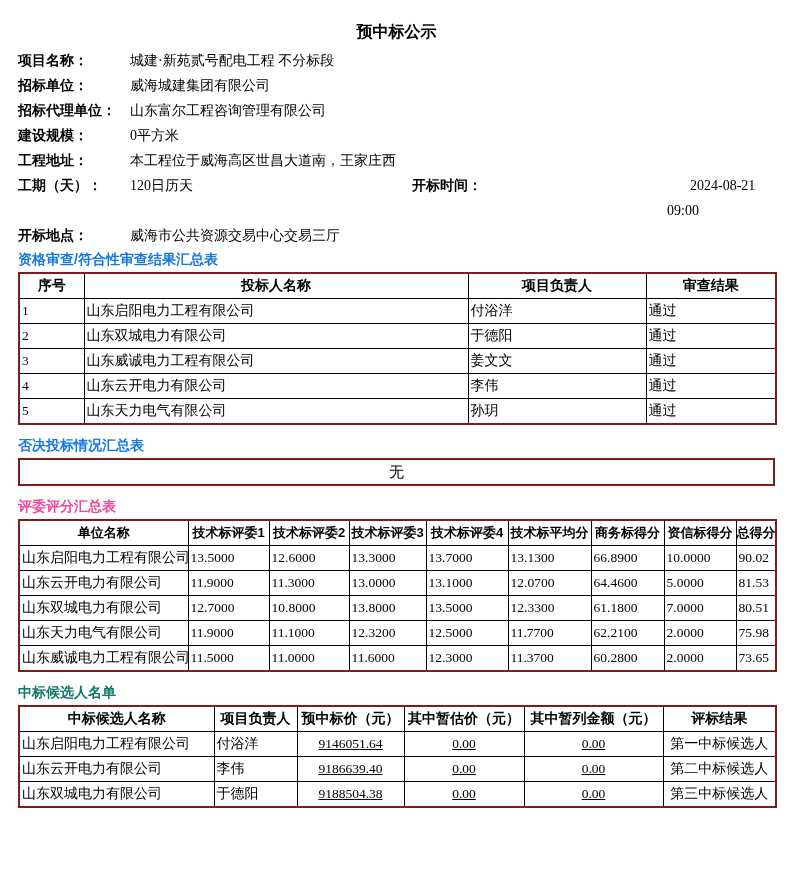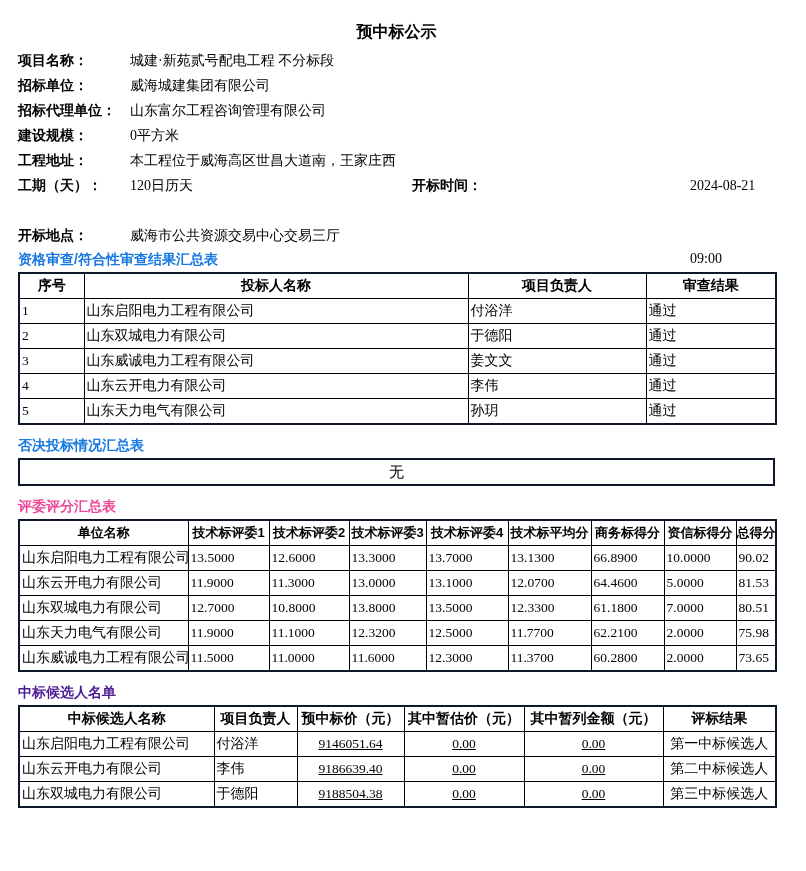--- a/index.html
+++ b/index.html
@@ -15,28 +15,28 @@
   .kv{margin-top:8px;}
   .kv-row{position:relative;height:25px;line-height:25px;white-space:nowrap;}
   .kv-row.tall{height:50px;}
   .kv-label{display:inline-block;width:112px;font-weight:bold;vertical-align:top;}
   .kv-value{font-family:"Liberation Serif","DejaVu Serif",serif;}
   .abs{position:absolute;line-height:25px;top:0;}
   .pos-label{left:0;font-weight:bold;}
   .pos-value{left:112px;}
   .pos-open-label{left:394px;font-weight:bold;}
   .pos-open-date{left:672px;}
-  .pos-open-clock{left:672px;top:25px;margin-top:48px;}
+  .pos-open-clock{left:649px;top:25px;}
   .section-title{
     font-weight:bold;font-size:14px;line-height:16px;margin:12px 0 5px 0;
   }
   .section-title.first{margin-top:3px;}
   table{
     border-collapse:collapse;table-layout:fixed;width:757px;
-    border:2px solid #0f172a;
+    border:2px solid #7f1d1d;
   }
   th,td{
     border:1px solid #000;height:24px;padding:0 2px;
     overflow:hidden;white-space:nowrap;vertical-align:middle;
   }
   th{font-weight:bold;text-align:center;font-size:14px;padding:0;}
   td{text-align:left;font-size:14px;}
   .tbl-scores th{font-size:13px;}
   .num{font-family:"Liberation Serif","DejaVu Serif",serif;font-size:13.5px;}
   .right{text-align:center;text-decoration:underline;}
@@ -215,21 +215,21 @@
           <td class="num">11.6000</td>
           <td class="num">12.3000</td>
           <td class="num">11.3700</td>
           <td class="num">60.2800</td>
           <td class="num">2.0000</td>
           <td class="num">73.65</td>
         </tr>
       </tbody>
   </table>
 
-  <div class="section-title" style="color: #4c1d95;">中标候选人名单</div>
+  <div class="section-title" style="color: #0f766e;">中标候选人名单</div>
   <table class="tbl-candidates">
     <colgroup>
         <col style="width:195px">
         <col style="width:83px">
         <col style="width:107px">
         <col style="width:120px">
         <col style="width:139px">
         <col style="width:113px">
       </colgroup>
     <thead>

